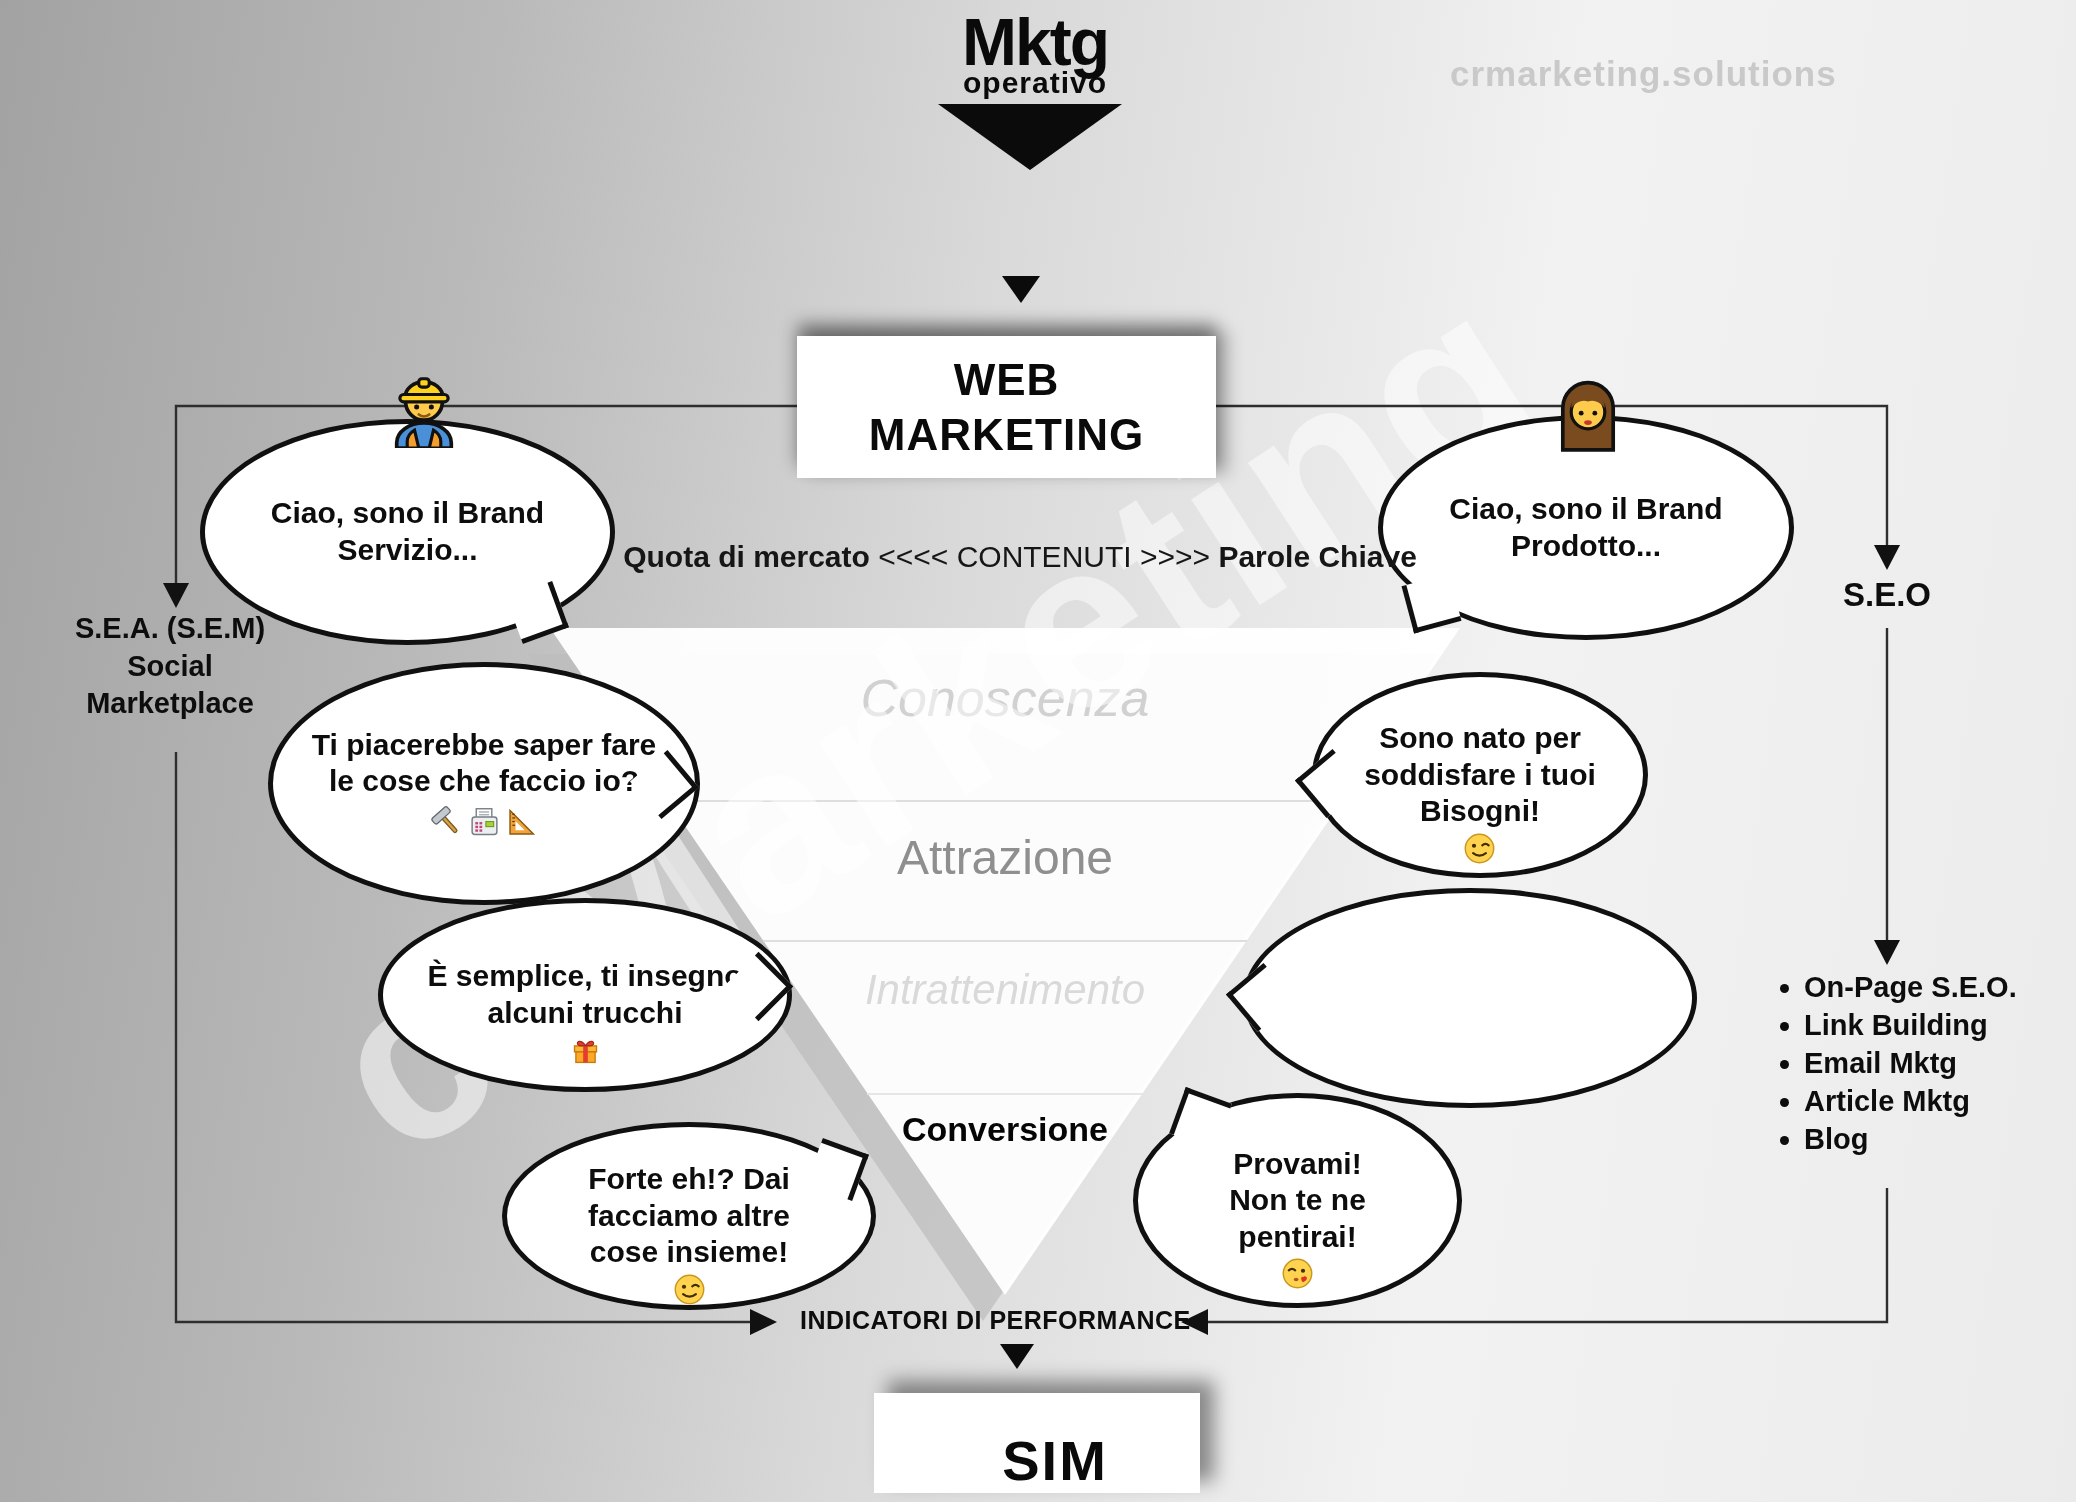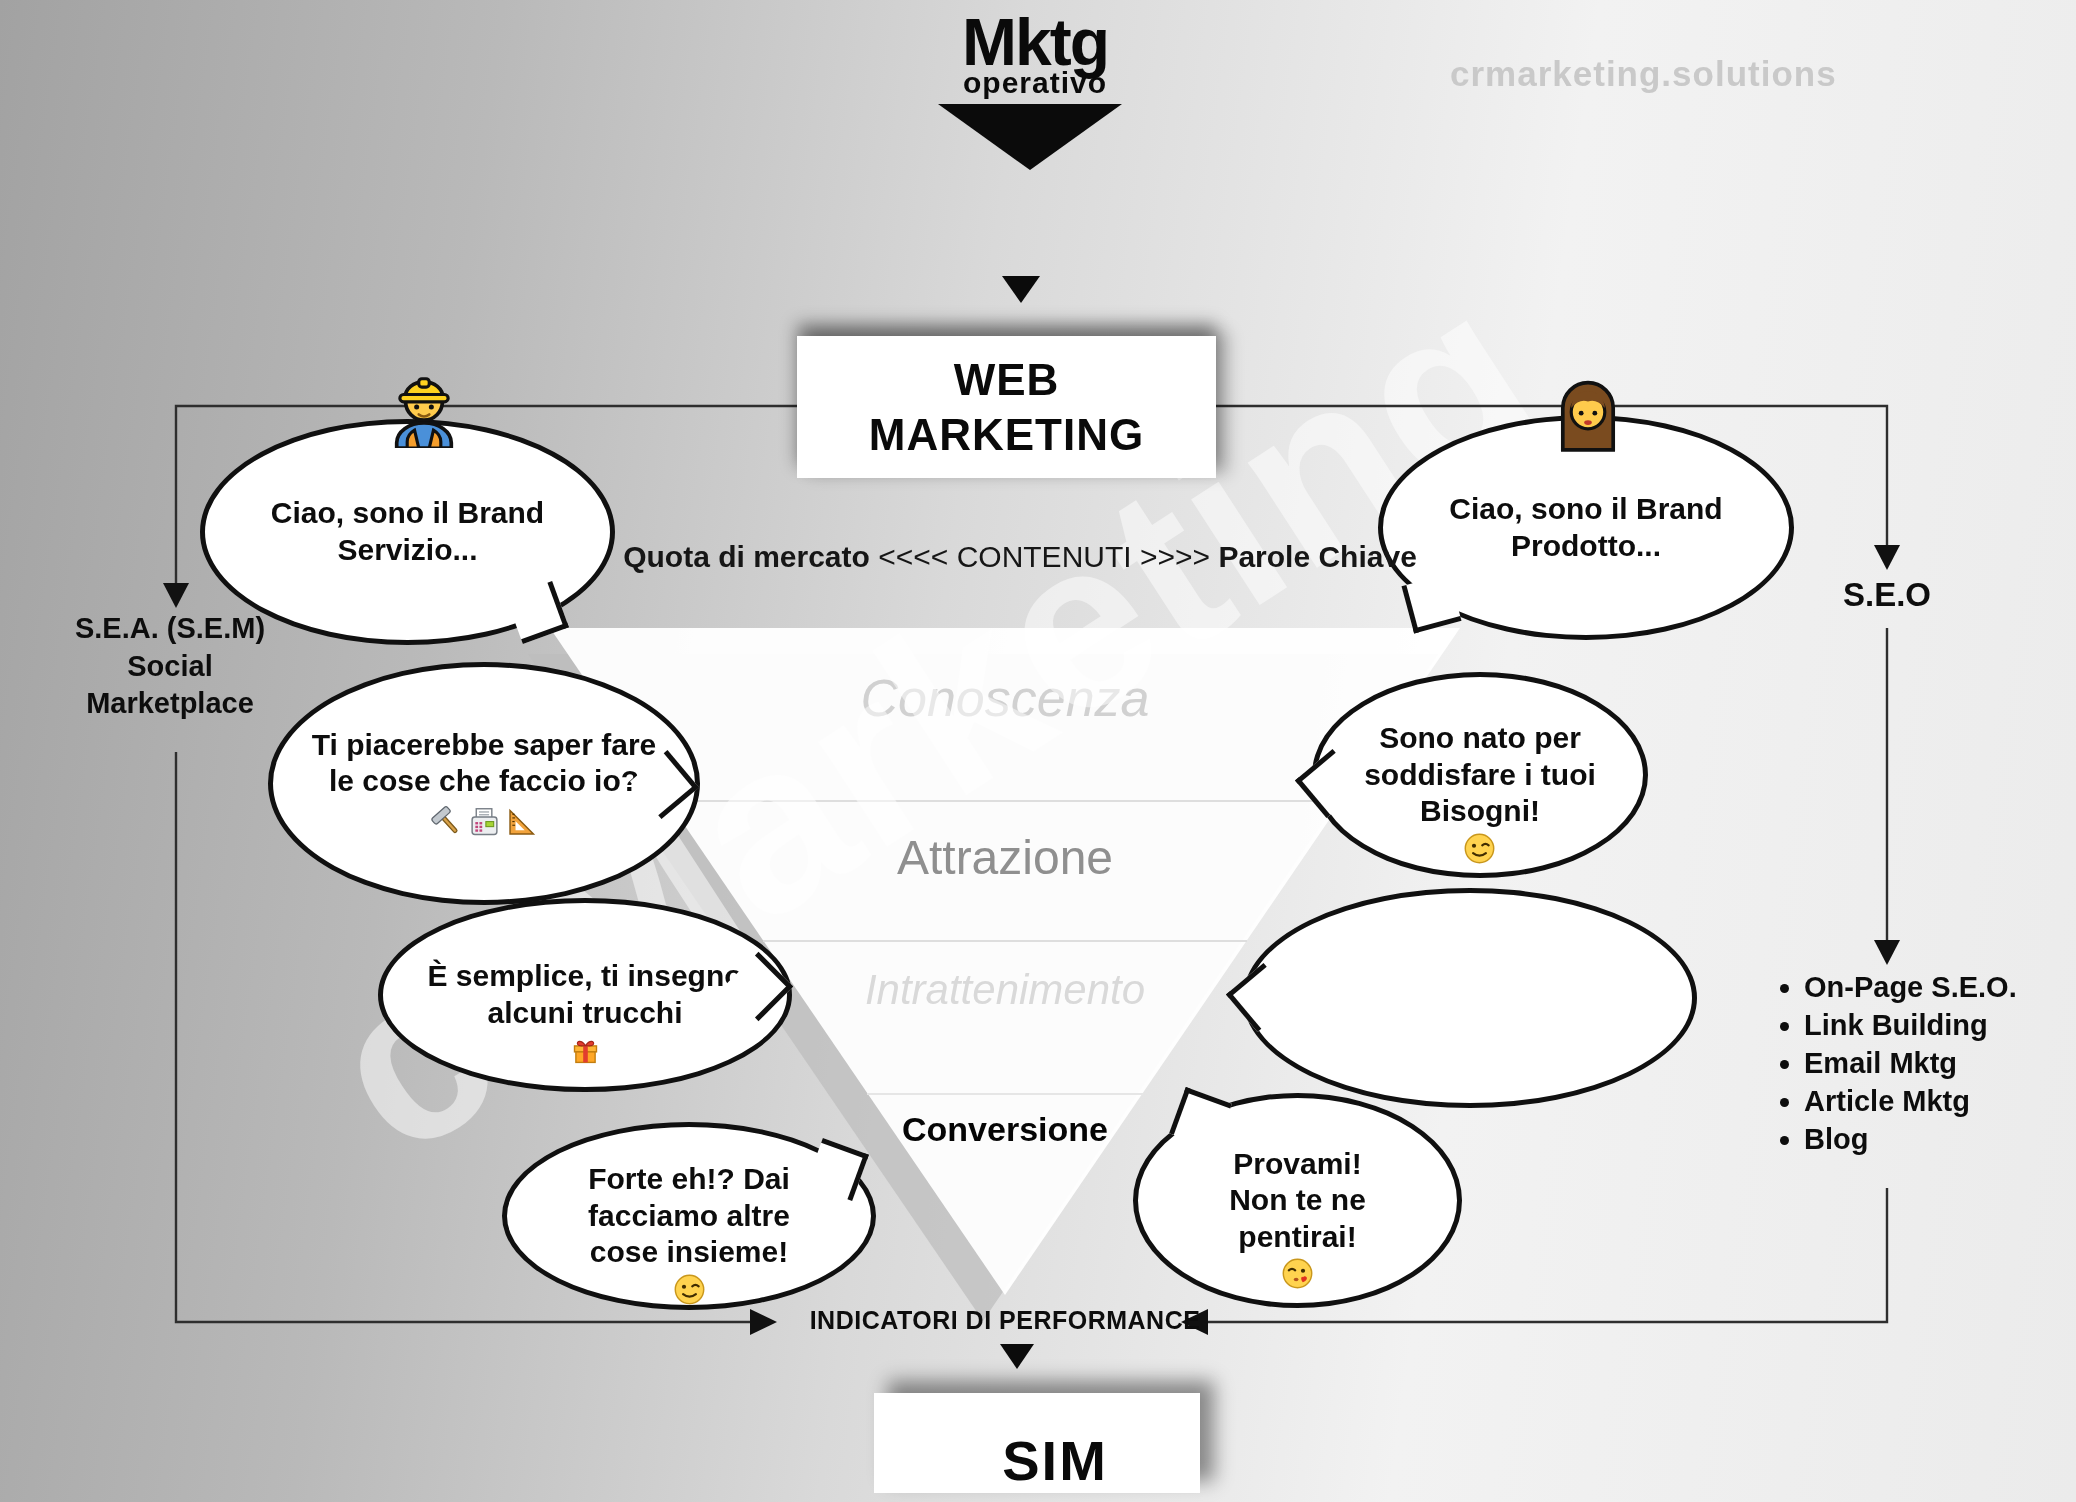--- a/index.html
+++ b/index.html
@@ -53,21 +53,21 @@
   #stage-intrattenimento{left:705px;top:966px;width:600px;font-size:42px;font-style:italic;color:#d9d9d9;text-align:center;}
   #stage-conversione{left:805px;top:1110px;width:400px;font-size:34px;font-weight:bold;color:#050505;text-align:center;}
 
   #diag-watermark{left:180px;top:420px;width:1500px;height:600px;display:flex;align-items:center;justify-content:center;
     font-size:238px;font-weight:bold;color:rgba(255,255,255,.5);transform:rotate(-33deg);pointer-events:none;letter-spacing:2px;}
 
   
   #connectors{left:0;top:0;width:2076px;height:1502px;}
 
   
-  #kpi-label{left:800px;top:1306px;width:410px;font-size:25px;font-weight:bold;letter-spacing:.5px;color:#0d0d0d;text-align:center;}
+  #kpi-label{left:800px;top:1306px;width:410px;font-size:25px;font-weight:bold;letter-spacing:.5px;color:#0d0d0d;}
   #small-arrow-bottom{left:1000px;top:1344px;width:34px;height:25px;background:#0b0b0b;clip-path:polygon(0 0,100% 0,50% 100%);}
 
   
   .fig{width:80px;height:84px;z-index:7;}
   .fig svg{width:100%;height:100%;}
   #fig-worker{left:384px;top:364px;}
   #fig-woman{left:1548px;top:368px;}
 
   
   .bubble{position:absolute;background:#fff;border:5px solid #101010;border-radius:50%;z-index:6;

